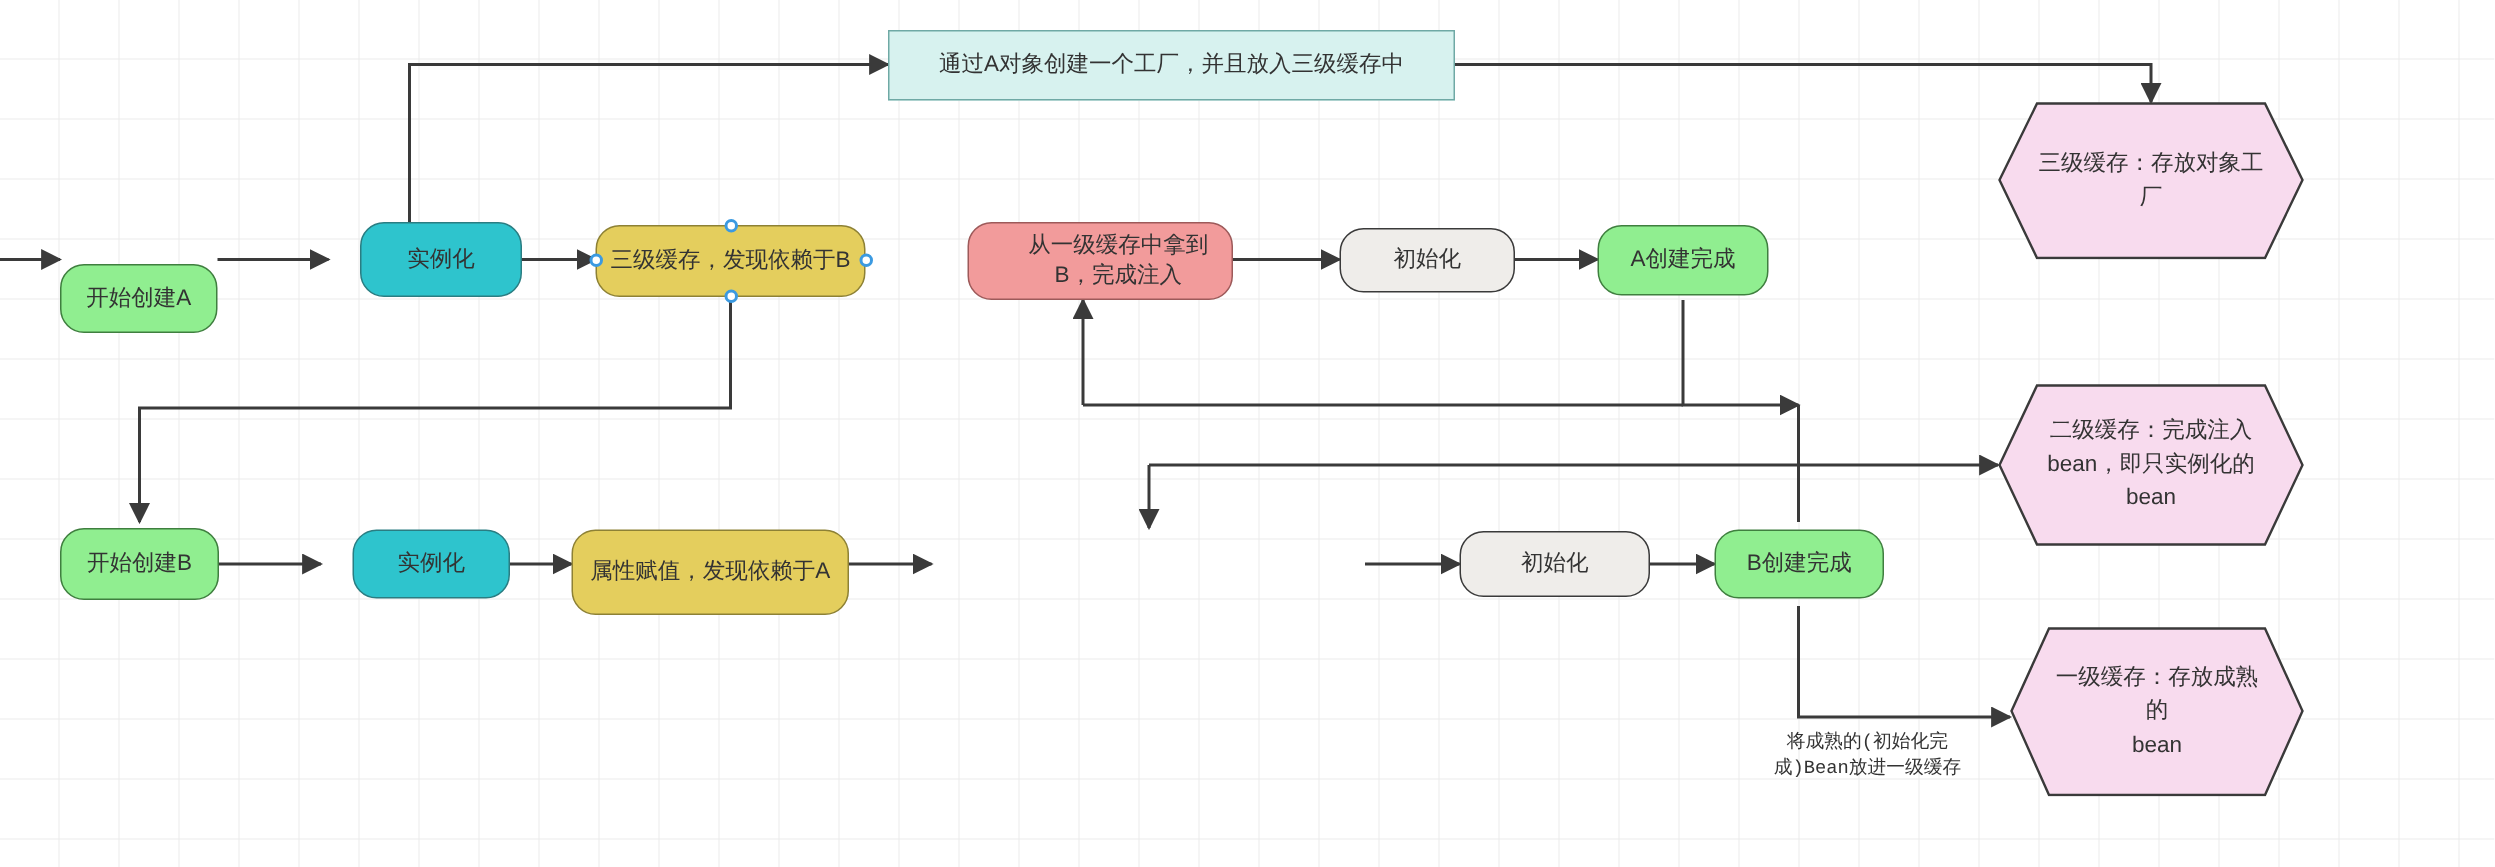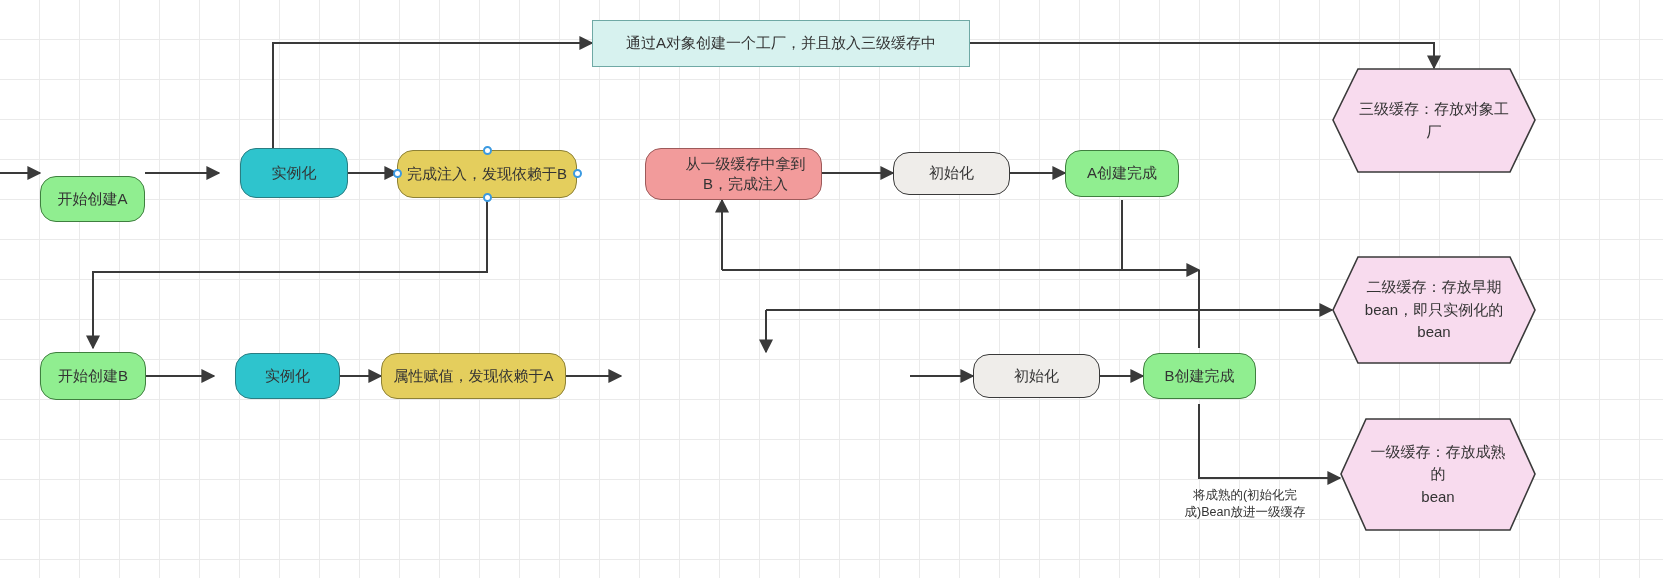--- a/index.html
+++ b/index.html
@@ -100,20 +100,21 @@
     white-space: pre-line;
   }
   .edge-label {
     position: absolute;
     font-size: 12.5px;
     line-height: 1.35;
     color: #333333;
     text-align: center;
     z-index: 4;
     white-space: pre-line;
+    font-family: Liberation Mono, monospace;
   }
   .handle {
     position: absolute;
     width: 9px;
     height: 9px;
     border-radius: 50%;
     background: #ffffff;
     border: 2px solid #3b9ae1;
     box-sizing: border-box;
     z-index: 6;
@@ -182,21 +183,21 @@
 
   <div class="node rounded green" style="left:40px; top:150px; width:105px; height:46px;margin-top:26px;">
     <span>开始创建A</span>
   </div>
 
   <div class="node rounded cyan" style="left:219px; top:148px; width:108px; height:50px;">
     <span>实例化</span>
   </div>
 
   <div class="node rounded yellow" style="left:397px; top:150px; width:180px; height:48px;">
-    <span>完成注入，发现依赖于B</span>
+    <span>三级缓存，发现依赖于B</span>
   </div>
   <div class="handle" style="left:483px; top:146px;"></div>
   <div class="handle" style="left:393px; top:169px;"></div>
   <div class="handle" style="left:573px; top:169px;"></div>
   <div class="handle" style="left:483px; top:193px;"></div>
 
   <div class="node rounded red" style="left:645px; top:148px; width:177px; height:52px;padding-left:32px;">
     <span>从一级缓存中拿到B，完成注入</span>
   </div>
 
@@ -209,21 +210,21 @@
   </div>
 
   <div class="node rounded green" style="left:40px; top:352px; width:106px; height:48px;">
     <span>开始创建B</span>
   </div>
 
   <div class="node rounded cyan" style="left:214px; top:353px; width:105px; height:46px;">
     <span>实例化</span>
   </div>
 
-  <div class="node rounded yellow" style="left:381px; top:353px; width:185px; height:46px;">
+  <div class="node rounded yellow" style="left:381px; top:353px; width:185px; height:57px;">
     <span>属性赋值，发现依赖于A</span>
   </div>
 
 
   <div class="node rounded gray" style="left:973px; top:354px; width:127px; height:44px;">
     <span>初始化</span>
   </div>
 
   <div class="node rounded green" style="left:1143px; top:353px; width:113px; height:46px;">
     <span>B创建完成</span>
@@ -233,21 +234,21 @@
     <svg width="204" height="105" viewBox="0 0 204 105" xmlns="http://www.w3.org/2000/svg">
       <polygon points="26,1 178,1 203,52 178,104 26,104 1,52" fill="#f8dbee" stroke="#3a3a3a" stroke-width="1.6"></polygon>
     </svg>
     <div class="hexlabel">三级缓存：存放对象工厂</div>
   </div>
 
   <div class="hexwrap" style="left:1332px; top:256px; width:204px; height:108px;">
     <svg width="204" height="108" viewBox="0 0 204 108" xmlns="http://www.w3.org/2000/svg">
       <polygon points="26,1 178,1 203,54 178,107 26,107 1,54" fill="#f8dbee" stroke="#3a3a3a" stroke-width="1.6"></polygon>
     </svg>
-    <div class="hexlabel">二级缓存：存放早期
+    <div class="hexlabel">二级缓存：完成注入
 bean，即只实例化的
 bean</div>
   </div>
 
   <div class="hexwrap" style="left:1340px; top:418px; width:196px; height:113px;">
     <svg width="196" height="113" viewBox="0 0 196 113" xmlns="http://www.w3.org/2000/svg">
       <polygon points="26,1 170,1 195,56 170,112 26,112 1,56" fill="#f8dbee" stroke="#3a3a3a" stroke-width="1.6"></polygon>
     </svg>
     <div class="hexlabel">一级缓存：存放成熟的
 bean</div>

